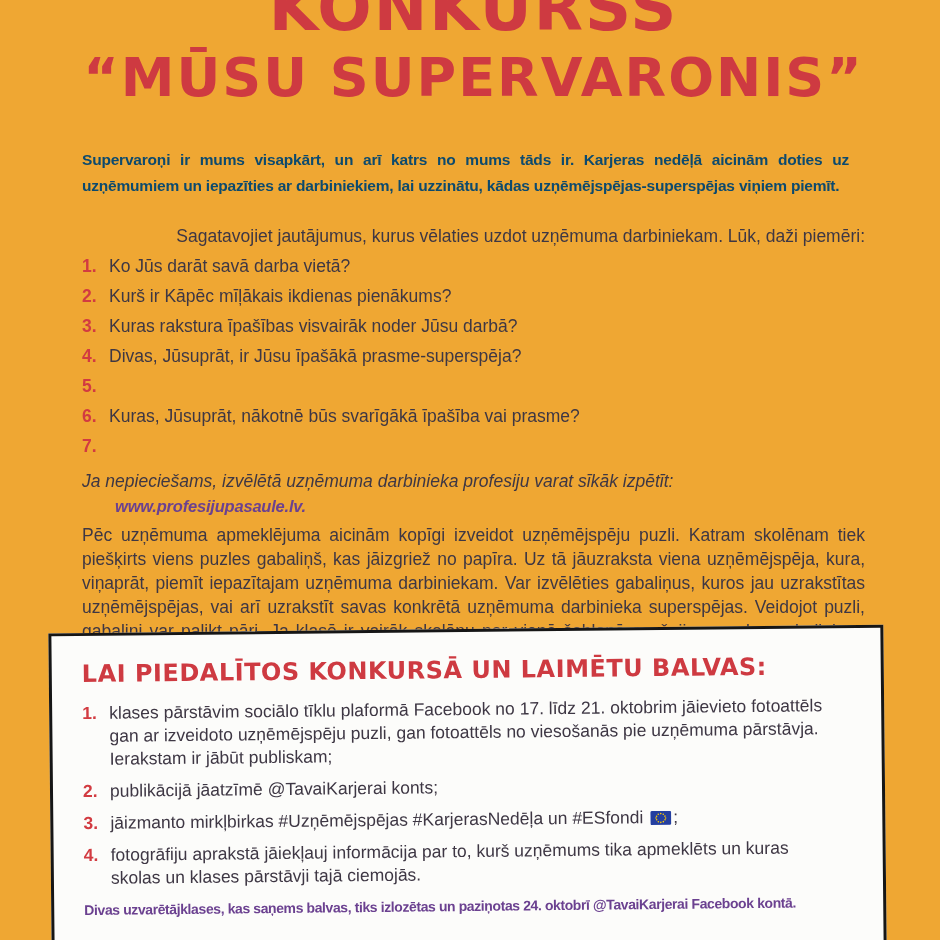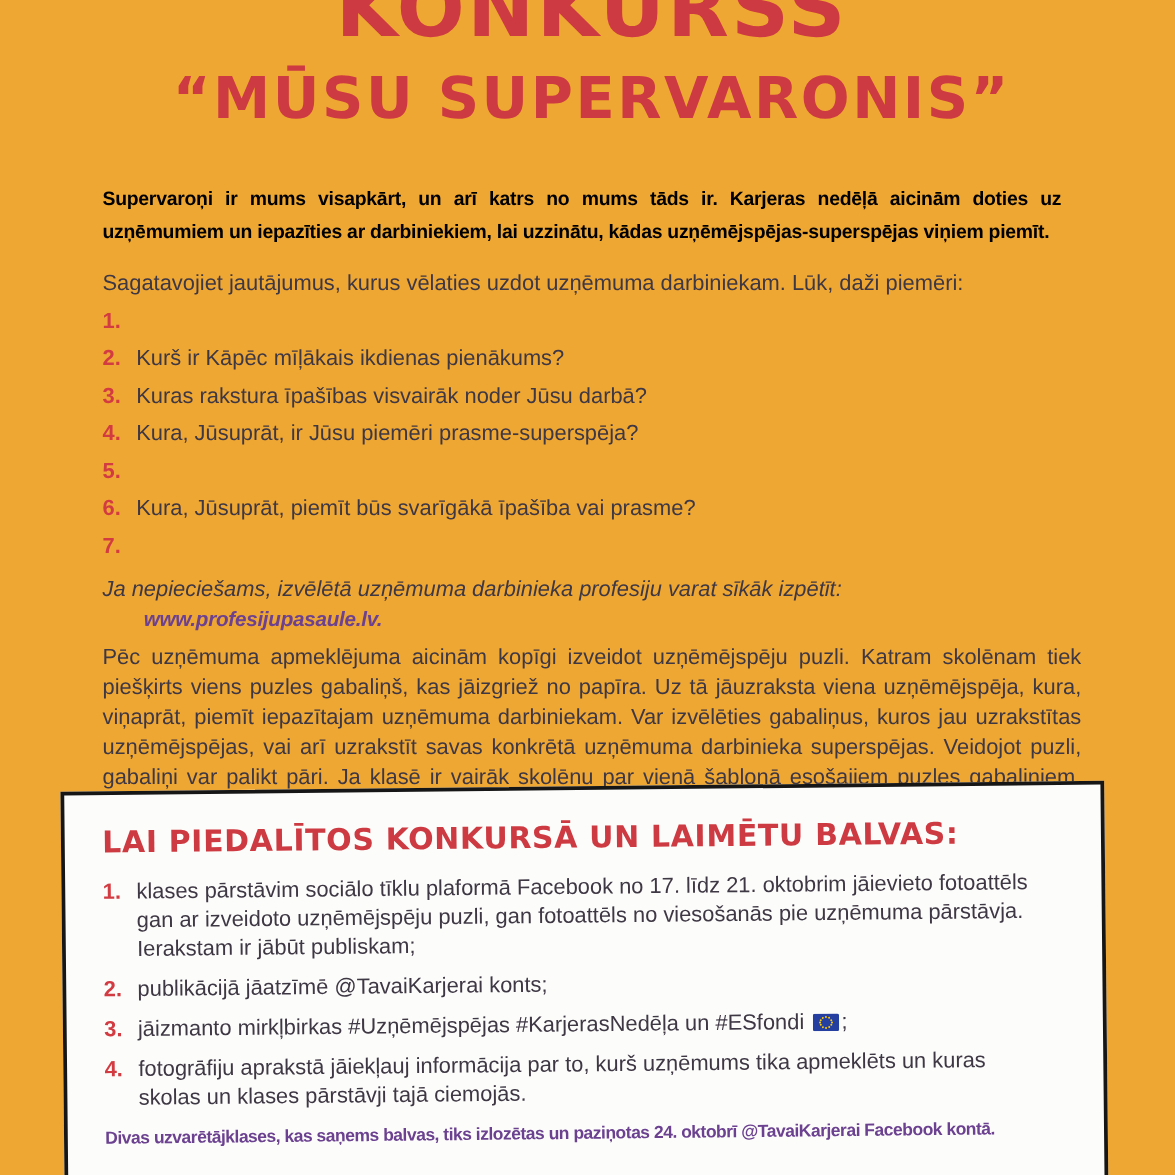--- a/index.html
+++ b/index.html
@@ -16,38 +16,39 @@
   .title { text-align: center; margin-top: -27px; }
   .t1, .t2 {
     font-family: "DejaVu Sans", sans-serif;
     font-weight: bold;
     color: #CE3A41;
     line-height: 70px;
     letter-spacing: 2px;
     white-space: nowrap;
   }
   .t1 { font-size: 64px; }
-  .t2 { font-size: 46px; }
+  .t2 { font-size: 54px; }
 
   
   .intro {
     margin: 34px 16px 0 0;
-    color: #000000;
+    color: #0c4a6e;
     font-weight: bold;
     font-size: 15.5px;
     letter-spacing: -0.2px;
     line-height: 26px;
     text-align: justify;
   }
 
   .prepare {
-    margin: 15px 0 0 0;
+    margin: 25px 0 0 0;
     color: #3E3744;
     font-size: 17.5px;
     line-height: 25px;
+    text-align: right;
   }
 
   ol.questions {
     list-style: none;
     margin: 5px 0 0 0; padding: 0;
   }
   ol.questions li {
     display: flex;
     margin-bottom: 5px;
     font-size: 17.5px;
@@ -137,39 +138,40 @@
       <div class="t2">“MŪSU SUPERVARONIS”</div>
     </header>
 
     <p class="intro">Supervaroņi ir mums visapkārt, un arī katrs no mums tāds ir. Karjeras nedēļā aicinām doties uz uzņēmumiem un iepazīties ar darbiniekiem, lai uzzinātu, kādas uzņēmējspējas-superspējas viņiem piemīt.</p>
 
     <p class="prepare">Sagatavojiet jautājumus, kurus vēlaties uzdot uzņēmuma darbiniekam. Lūk, daži piemēri:</p>
 
     <ol class="questions">
       <li>
         <span class="num">1.</span>
+        <span class="qt">Ko Jūs darāt savā darba vietā?</span>
       </li>
       <li>
         <span class="num">2.</span>
         <span class="qt">Kurš ir Kāpēc mīļākais ikdienas pienākums?</span>
       </li>
       <li>
         <span class="num">3.</span>
         <span class="qt">Kuras rakstura īpašības visvairāk noder Jūsu darbā?</span>
       </li>
       <li>
         <span class="num">4.</span>
-        <span class="qt">Kura, Jūsuprāt, ir Jūsu piemēri prasme-superspēja?</span>
+        <span class="qt">Divas, Jūsuprāt, ir Jūsu īpašākā prasme-superspēja?</span>
       </li>
       <li>
         <span class="num">5.</span>
       </li>
       <li>
         <span class="num">6.</span>
-        <span class="qt">Kura, Jūsuprāt, piemīt būs svarīgākā īpašība vai prasme?</span>
+        <span class="qt">Kuras, Jūsuprāt, nākotnē būs svarīgākā īpašība vai prasme?</span>
       </li>
       <li>
         <span class="num">7.</span>
       </li>
     </ol>
 
     <p class="research">
       <span class="research-note">Ja nepieciešams, izvēlētā uzņēmuma darbinieka profesiju varat sīkāk izpētīt:</span>
       <a class="research-link">www.profesijupasaule.lv.</a>
     </p>

